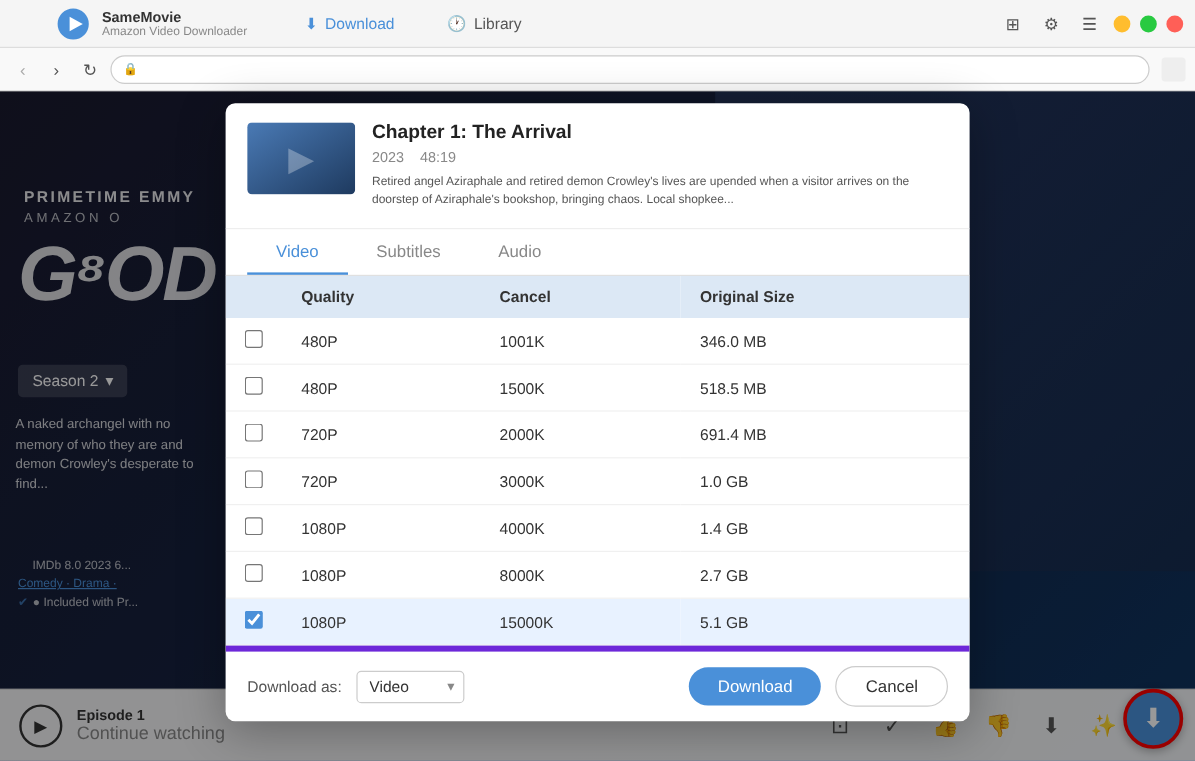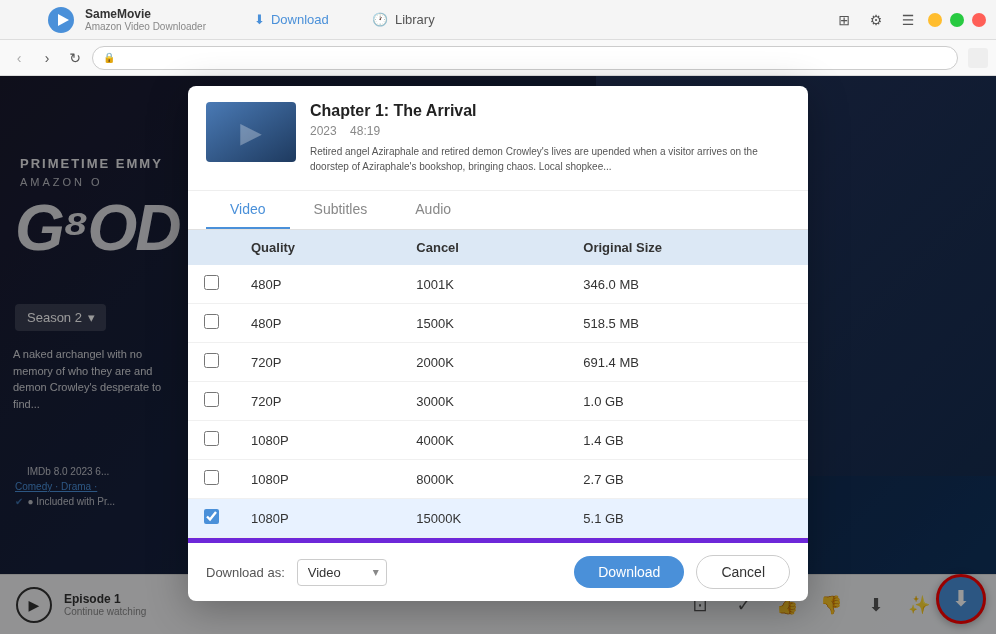--- a/index.html
+++ b/index.html
@@ -272,21 +272,21 @@
       align-items: center;
       justify-content: center;
       font-size: 14px;
       color: #333;
     }
     .player-info {
       display: flex;
       flex-direction: column;
     }
     .player-ep { font-size: 12px; font-weight: 600; color: #333; }
-    .player-status { font-size: 10px; color: #888; }
+    .player-status { font-size: 15px; color: #888; }
     .player-spacer { flex: 1; }
     .player-icon-btn {
       background: transparent;
       border: none;
       cursor: pointer;
       color: #555;
       font-size: 18px;
       width: 32px;
       height: 32px;
       display: flex;

